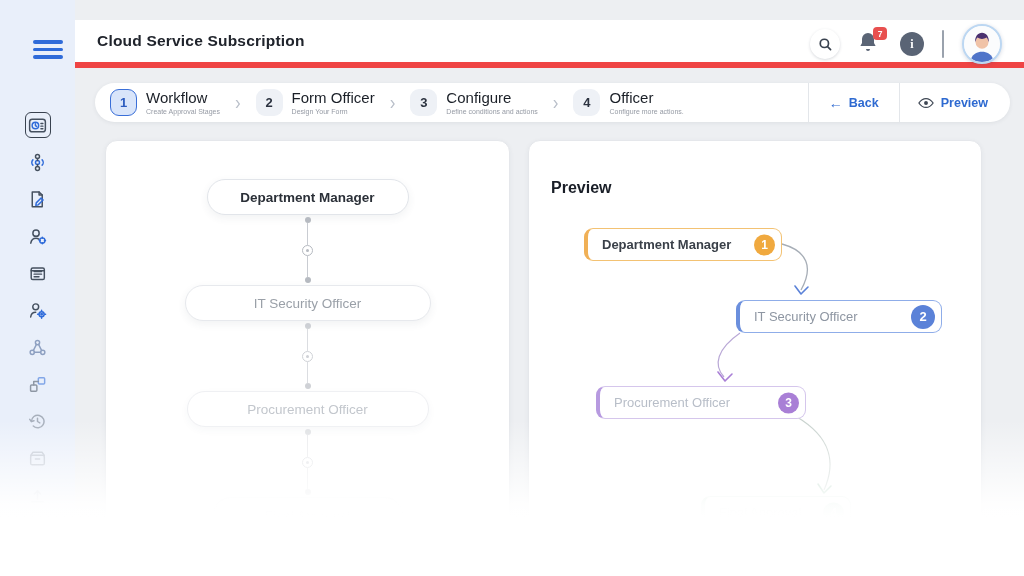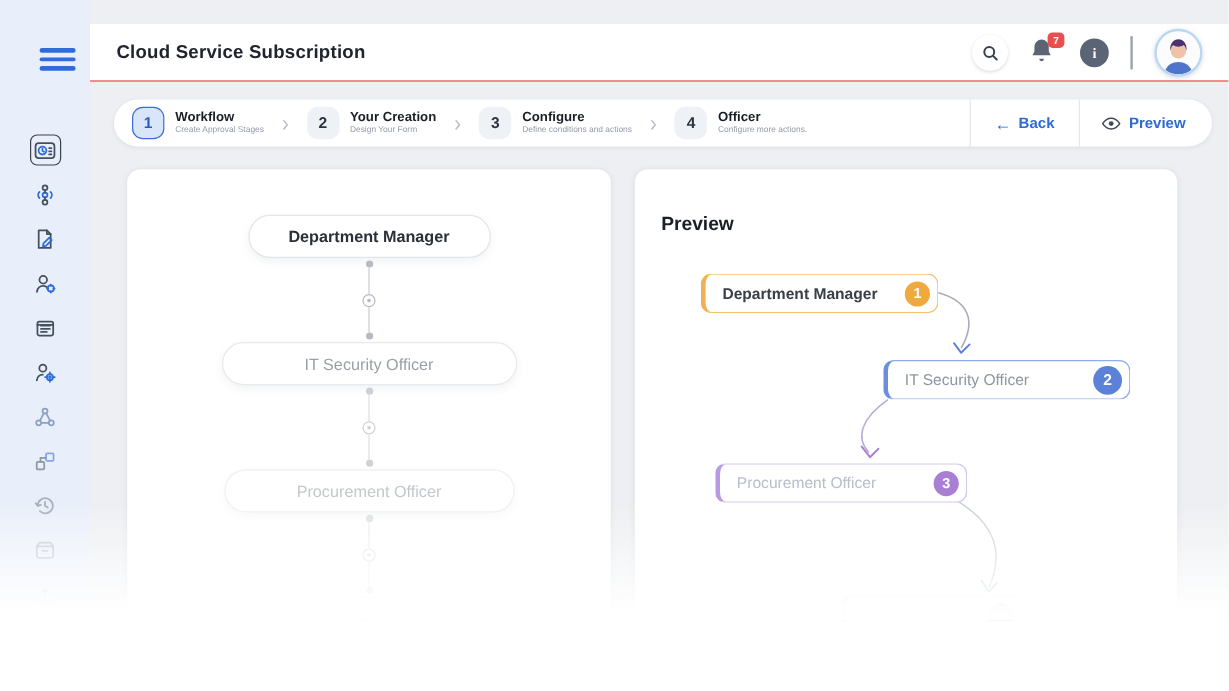--- a/index.html
+++ b/index.html
@@ -12,39 +12,39 @@
   .hamburger { position:absolute; left:33px; top:40px; width:30px; height:19px; cursor:pointer; }
   .hamburger span { display:block; height:3.6px; border-radius:2px; background:#2f6bd9; margin-bottom:4px; }
   .side-icons { position:absolute; left:0; top:112px; width:75px; display:flex; flex-direction:column; align-items:center; }
   .sicon { width:26px; height:26px; margin-bottom:11px; display:flex; align-items:center; justify-content:center; color:#45505f; cursor:pointer; }
   .sicon svg { width:21px; height:21px; fill:none; stroke:currentColor; stroke-width:1.4; stroke-linecap:round; stroke-linejoin:round; }
   .sicon .acc { stroke:#2f6bd9; }
   .sicon.active { border:1.6px solid #39424f; border-radius:6px; }
   .op85{opacity:.85}.op55{opacity:.55}.op40{opacity:.4}.op25{opacity:.25}.op12{opacity:.12}
 
   
-  .header { position:absolute; left:75px; top:20px; width:949px; height:48px; background:#ffffff; border-bottom:1px solid #ef4444; display:flex; align-items:center; }
+  .header { position:absolute; left:75px; top:20px; width:949px; height:48px; background:#ffffff; border-bottom:6px solid #ef4444; display:flex; align-items:center; }
   .page-title { margin-left:22px; font-size:15.5px; font-weight:700; color:#20242c; letter-spacing:.2px; }
   .header-actions { position:absolute; right:22px; top:0; height:48px; display:flex; align-items:center; gap:18px; }
   .circle-btn { width:30px; height:30px; border-radius:50%; background:#ffffff; box-shadow:0 1px 3px rgba(40,50,70,.18); display:flex; align-items:center; justify-content:center; cursor:pointer; }
   .circle-btn svg { width:15px; height:15px; stroke:#39424f; stroke-width:1.8; fill:none; stroke-linecap:round; }
   .bell-wrap { position:relative; cursor:pointer; width:24px; height:26px; }
   .bell-wrap svg { width:20px; height:22px; fill:#5a6475; }
   .notif-badge { position:absolute; right:-5px; top:-4px; min-width:14px; height:13px; border-radius:4px; background:#e8504f; color:#fff; font-size:8.5px; font-weight:700; display:flex; align-items:center; justify-content:center; padding:0 3px; }
   .info-btn { width:24px; height:24px; border-radius:50%; background:#5a6475; color:#fff; font-size:12px; font-weight:700; display:flex; align-items:center; justify-content:center; cursor:pointer; font-family:"Liberation Serif", serif; }
   .vdiv { width:2px; height:28px; background:#9aa2ad; border-radius:1px; }
   .avatar { width:40px; height:40px; border-radius:50%; border:2px solid #bcd7f2; background:#f7fafc; overflow:hidden; cursor:pointer; box-shadow:0 1px 4px rgba(50,70,110,.2); }
 
   
   .stepper { position:absolute; left:95px; top:83px; width:915px; height:39px; background:#ffffff; border-radius:20px; box-shadow:0 1px 4px rgba(40,50,70,.08); display:flex; align-items:center; padding-left:15px; }
   .step { display:flex; align-items:center; cursor:pointer; }
   .step-num { width:27px; height:27px; border-radius:9px; background:#eef1f6; color:#2c3340; font-size:13px; font-weight:600; display:flex; align-items:center; justify-content:center; flex:0 0 auto; }
   .step.active .step-num { background:#d9e5fa; border:1.6px solid #3a6fd8; color:#2c5bbf; }
   .step-txt { margin-left:9px; line-height:1.15; }
-  .step-label { font-size:11px; font-weight:700; color:#1a1f27; }
+  .step-label { font-size:15px; font-weight:400; color:#1a1f27; }
   .step-sub { font-size:7px; color:#959aa4; margin-top:1px; }
   .chev { color:#b9bfc9; font-size:17px; margin:0 15px; font-weight:400; transform:scaleY(1.15); }
   .stepper-right { margin-left:auto; display:flex; align-items:center; height:100%; }
   .bar-div { width:1px; height:39px; background:#e3e6ea; }
   .back-btn { display:flex; align-items:center; gap:6px; color:#2e6ad1; font-size:12.5px; font-weight:600; padding:0 20px; cursor:pointer; height:100%; }
   .back-arrow { font-size:14px; }
   .preview-btn { display:flex; align-items:center; gap:7px; color:#2e6ad1; font-size:12.5px; font-weight:600; padding:0 22px 0 18px; cursor:pointer; height:100%; }
   .eye-icon svg { width:16px; height:12px; display:block; }
 
   
@@ -212,21 +212,21 @@
         <div class="step-num">1</div>
         <div class="step-txt">
           <div class="step-label">Workflow</div>
           <div class="step-sub">Create Approval Stages</div>
         </div>
       </div>
       <span class="chev">›</span>
       <div class="step">
         <div class="step-num">2</div>
         <div class="step-txt">
-          <div class="step-label">Your Creation</div>
+          <div class="step-label">Form Officer</div>
           <div class="step-sub">Design Your Form</div>
         </div>
       </div>
       <span class="chev">›</span>
       <div class="step">
         <div class="step-num">3</div>
         <div class="step-txt">
           <div class="step-label">Configure</div>
           <div class="step-sub">Define conditions and actions</div>
         </div>

